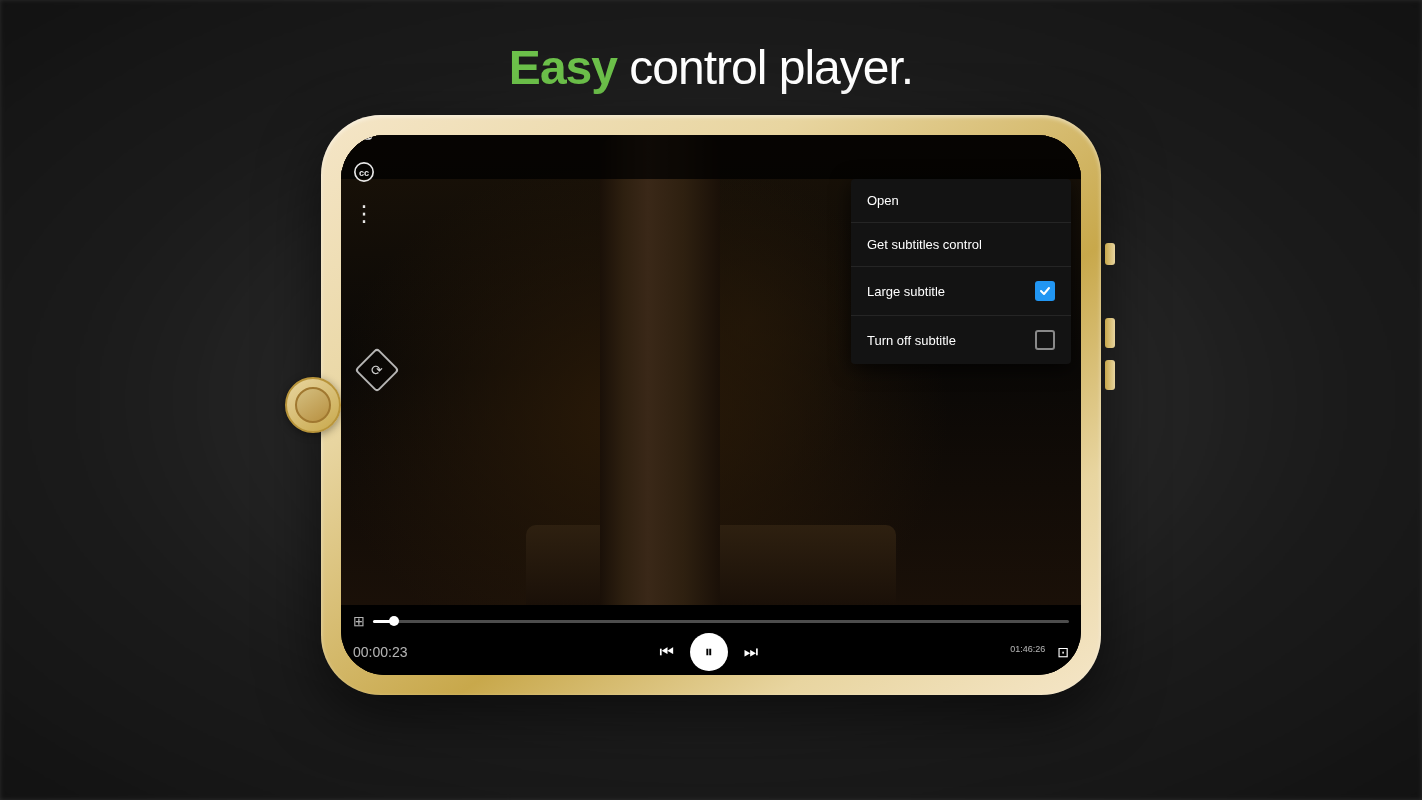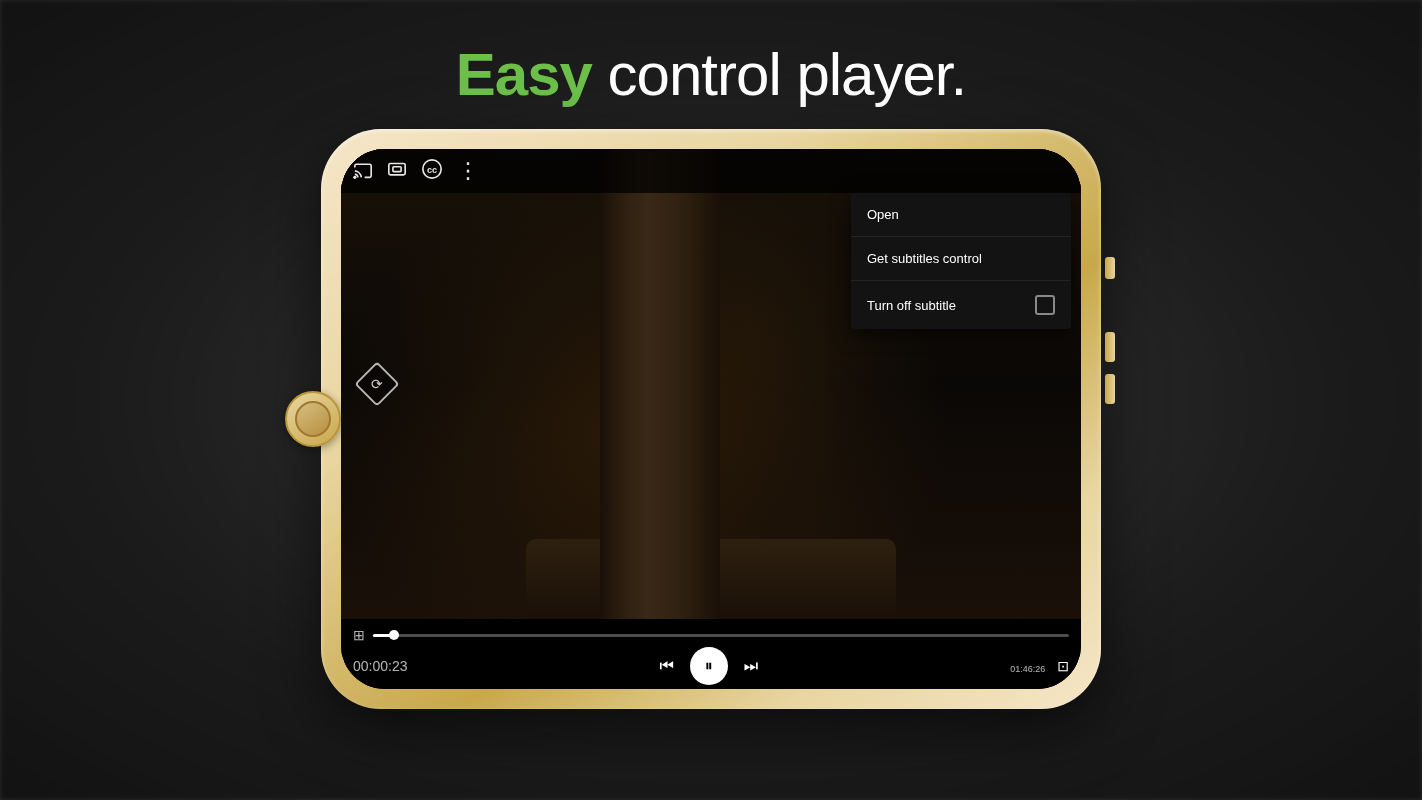--- a/index.html
+++ b/index.html
@@ -34,21 +34,21 @@
       display: flex;
       flex-direction: column;
       align-items: center;
       width: 100%;
       height: 100%;
     }
 
     
     .hero-title {
       margin-top: 40px;
-      font-size: 60px;
+      font-size: 48px;
       font-weight: 300;
       color: #fff;
       letter-spacing: -1px;
     }
 
     .hero-title .easy {
       color: #6cc04a;
       font-weight: 700;
     }
 
@@ -215,22 +215,23 @@
 
     .player-title {
       flex: 1;
       color: #fff;
       font-size: 13px;
       font-weight: 400;
     }
 
     .topbar-icons {
       display: flex;
-      align-items: flex-end;
+      align-items: flex-start;
       gap: 14px;
+      flex-direction: column;
     }
 
     .topbar-icon {
       color: #fff;
       font-size: 18px;
       cursor: pointer;
       opacity: 0.9;
     }
 
     
@@ -368,21 +369,21 @@
     }
 
     .play-pause-btn .icon {
       color: #000;
       font-size: 16px;
       margin-left: 0;
     }
 
     .right-controls {
       display: flex;
-      align-items: flex-end;
+      align-items: flex-start;
       gap: 12px;
     }
 
     
     .check-svg {
       width: 12px;
       height: 12px;
     }
   </style>
 </head>
@@ -454,20 +455,28 @@
             </div>
 
             <div class="context-menu">
               <div class="menu-item">
                 <span>Open</span>
               </div>
               <div class="menu-item">
                 <span>Get subtitles control</span>
               </div>
               <div class="menu-item">
+                <span>Large subtitle</span>
+                <div class="checkbox-checked">
+                  <svg class="check-svg" viewBox="0 0 12 12" fill="none">
+                    <polyline points="2,6 5,9 10,3" stroke="white" stroke-width="2" stroke-linecap="round" stroke-linejoin="round"></polyline>
+                  </svg>
+                </div>
+              </div>
+              <div class="menu-item">
                 <span>Turn off subtitle</span>
                 <div class="checkbox-unchecked"></div>
               </div>
             </div>
 
           </div>
 
           <div class="player-controls">
             <div class="progress-row">
               <span class="screen-icon">⊞</span>

